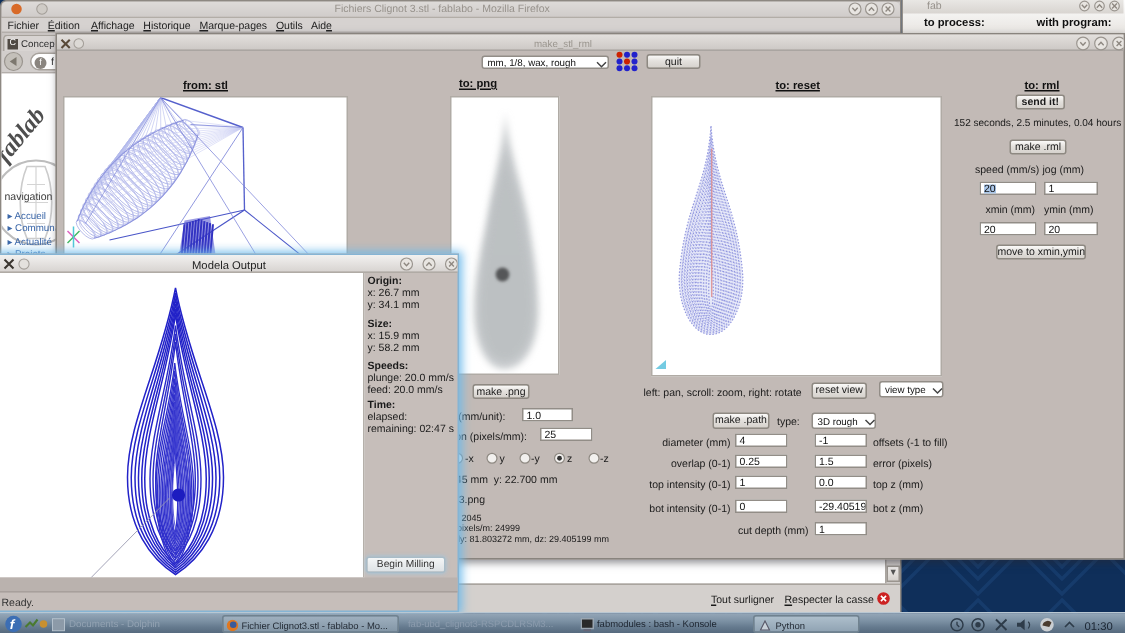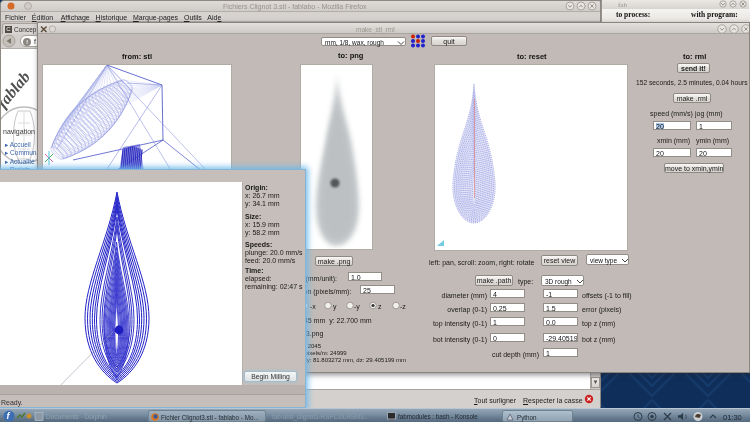--- a/index.html
+++ b/index.html
@@ -5,21 +5,21 @@
   font-family:"Liberation Sans", sans-serif; background:#123a6e; }
 .abs { position:absolute; }
 .t7 { font-size:7px; color:#1a1a1a; line-height:1; white-space:nowrap; }
 .inp { position:absolute; background:#fff; border:1px solid #928d87; font-size:7px; color:#111;
   line-height:1; padding:1px 0 0 2px; white-space:nowrap; overflow:hidden; }
 .btn { position:absolute; background:linear-gradient(#fbfaf9,#e4e1dd 45%,#d6d2cd); border:1px solid #8e8982;
   border-radius:2px; font-size:7px; color:#1a1a1a; text-align:center; white-space:nowrap; }
 .cmb { position:absolute; background:#fff; border:1px solid #928d87; border-radius:2px; font-size:6.5px;
   color:#111; white-space:nowrap; }
 .lbl { position:absolute; font-size:7px; color:#1a1a1a; white-space:nowrap; line-height:1; }
-.hdr { position:absolute; font-size:7.5px; font-weight:bold; color:#111; white-space:nowrap; }
+.hdr { position:absolute; font-size:7.5px; font-weight:bold; color:#111; white-space:nowrap;text-decoration:underline; }
 </style></head><body>
 
 <svg width="750" height="422" viewBox="0 0 750 422" style="position:absolute;left:0;top:0">
 <defs>
       <pattern id="dp" width="56" height="56" patternUnits="userSpaceOnUse" patternTransform="translate(8 6)">
 <rect width="56" height="56" fill="#10305d"></rect>
 <g fill="none" stroke="#1a4173" stroke-width="2.2">
 <path d="M28,2 L54,28 L28,54 L2,28 Z"></path>
           <path d="M28,12 L44,28 L28,44 L12,28 Z"></path>
           <path d="M28,20 L36,28 L28,36 L20,28 Z"></path>
@@ -95,21 +95,21 @@
   <div class="abs" style="left:0;top:388px;width:599px;height:19px;background:#d4d0cd;border-top:1px solid #a9a49e;">
     <div class="abs t7" style="left:473px;top:7px;"><u>T</u>out surligner</div>
     <div class="abs t7" style="left:522px;top:7px;"><u>R</u>especter la casse</div>
     <svg class="abs" style="left:583px;top:4px" width="10" height="10">
         <circle cx="5" cy="5" r="4.2" fill="#cc2222"></circle>
         <path d="M3.3,3.3 L6.7,6.7 M3.3,6.7 L6.7,3.3" stroke="#fff" stroke-width="1.1"></path>
       </svg>
   </div>
 </div>
 
-<div class="abs" style="left:601px;top:0;width:149px;height:22px;background:linear-gradient(#fdfdfd,#e8e5e1);border-left:1px solid #96918b;font-family:Liberation Serif, serif;">
+<div class="abs" style="left:601px;top:0;width:149px;height:22px;background:linear-gradient(#fdfdfd,#e8e5e1);border-left:1px solid #96918b;">
   <div class="abs" style="left:0;top:0;width:147px;height:9px;background:linear-gradient(#e9e7e4,#d8d4d0);">
     <div class="abs" style="left:16px;top:1px;font-size:7px;color:#97928c;">fab</div>
     <svg class="abs" style="left:0;top:0" width="147" height="9">
         <circle cx="121" cy="4" r="3.2" fill="#e8e5e1" stroke="#9a958f" stroke-width="0.8"></circle>
         <path d="M119.2,3.2 L121.0,5.2 L122.8,3.2" stroke="#8d8780" stroke-width="0.9" fill="none"></path>
         <circle cx="131" cy="4" r="3.2" fill="#e8e5e1" stroke="#9a958f" stroke-width="0.8"></circle>
         <path d="M129.2,5.2 L131.0,3.2 L132.8,5.2" stroke="#8d8780" stroke-width="0.9" fill="none"></path>
         <circle cx="141" cy="4" r="3.2" fill="#e8e5e1" stroke="#9a958f" stroke-width="0.8"></circle>
         <path d="M139.4,2.4 L142.6,5.6 M139.4,5.6 L142.6,2.4" stroke="#8d8780" stroke-width="0.9" fill="none"></path>
       </svg>
@@ -147,21 +147,21 @@
     <circle cx="3" cy="8" r="2" fill="#2222cc"></circle>
       <circle cx="8" cy="8" r="2" fill="#cc2200"></circle>
       <circle cx="13" cy="8" r="2" fill="#2222cc"></circle>
     <circle cx="3" cy="12.5" r="2" fill="#2222cc"></circle>
       <circle cx="8" cy="12.5" r="2" fill="#2222cc"></circle>
       <circle cx="13" cy="12.5" r="2" fill="#2222cc"></circle>
   </svg>
   <div class="btn" style="left:393px;top:13px;width:36px;height:10px;line-height:9px;">quit</div>
 
   <div class="hdr" style="left:84px;top:29px;">from: stl</div>
-  <div class="hdr" style="left:300px;top:28px;">to: png</div>
+  <div class="hdr" style="left:268px;top:28px;">to: png</div>
   <div class="hdr" style="left:479px;top:29px;">to: reset</div>
   <div class="hdr" style="left:645px;top:29px;">to: rml</div>
 
   <div class="abs" style="left:4px;top:41px;width:190px;height:187px;background:#fff;border:1px solid #b0aba5;">
       <svg width="190" height="187" viewBox="0 0 190 187" style="position:absolute;left:0;top:0">
         <ellipse cx="14.0" cy="88.0" rx="3.1" ry="8.3" transform="rotate(-44 14.0 88.0)" fill="none" stroke="#abb1e7" stroke-width="0.55"></ellipse>
         <ellipse cx="15.0" cy="89.0" rx="2.5" ry="7.6" transform="rotate(-44 14.0 88.0)" fill="none" stroke="#c0c4ee" stroke-width="0.5"></ellipse>
         <ellipse cx="16.7" cy="85.4" rx="3.8" ry="10.1" transform="rotate(-44 16.7 85.4)" fill="none" stroke="#abb1e7" stroke-width="0.55"></ellipse>
         <ellipse cx="17.7" cy="86.4" rx="3.0" ry="9.3" transform="rotate(-44 16.7 85.4)" fill="none" stroke="#c0c4ee" stroke-width="0.5"></ellipse>
         <ellipse cx="19.4" cy="82.8" rx="4.5" ry="11.7" transform="rotate(-44 19.4 82.8)" fill="none" stroke="#abb1e7" stroke-width="0.55"></ellipse>
@@ -402,20 +402,33 @@
   <div class="lbl" style="left:394px;top:313px;width:55px;text-align:right;">bot intensity (0-1)</div>
   <div class="inp" style="left:452px;top:310px;width:35px;height:9px;">0</div>
   <div class="inp" style="left:505px;top:310px;width:35px;height:9px;">-29.40519</div>
   <div class="lbl" style="left:544px;top:313px;">bot z (mm)</div>
 
   <div class="lbl" style="left:448px;top:328px;width:53px;text-align:right;">cut depth (mm)</div>
   <div class="inp" style="left:505px;top:325px;width:35px;height:9px;">1</div>
 </div>
 
 <div class="abs" style="left:-2px;top:169px;width:308px;height:239px;background:#c6beba;border:1px solid #85b4d4;box-shadow:0 0 6px 2px rgba(110,185,235,0.95);">
+  <div class="abs" style="left:0;top:0;width:306px;height:12px;background:linear-gradient(#f2f1f0,#d8d4d1);border-bottom:1px solid #b0aba5;">
+    <svg class="abs" style="left:0;top:0" width="306" height="12">
+      <path d="M4,3 L10,9 M4,9 L10,3" stroke="#3a352f" stroke-width="1.4"></path>
+      <circle cx="17" cy="6" r="3.4" fill="#e4e1dd" stroke="#a39e98" stroke-width="0.7"></circle>
+      <circle cx="272" cy="6" r="4" fill="#e8e5e1" stroke="#9a958f" stroke-width="0.8"></circle>
+        <path d="M270.2,5.2 L272.0,7.2 L273.8,5.2" stroke="#8d8780" stroke-width="0.9" fill="none"></path>
+        <circle cx="287" cy="6" r="4" fill="#e8e5e1" stroke="#9a958f" stroke-width="0.8"></circle>
+        <path d="M285.2,7.2 L287.0,5.2 L288.8,7.2" stroke="#8d8780" stroke-width="0.9" fill="none"></path>
+        <circle cx="302" cy="6" r="4" fill="#e8e5e1" stroke="#9a958f" stroke-width="0.8"></circle>
+        <path d="M300.4,4.4 L303.6,7.6 M300.4,7.6 L303.6,4.4" stroke="#8d8780" stroke-width="0.9" fill="none"></path>
+    </svg>
+    <div class="abs" style="left:129px;top:2px;font-size:7.5px;color:#222;">Modela Output</div>
+  </div>
   <div class="abs" style="left:0;top:12px;width:244px;height:203px;background:#fff;border-right:1px solid #b5b0aa;">
       <svg width="242" height="203" viewBox="0 0 242 203" style="position:absolute;left:0;top:0">
         <path d="M118.0,10.0 C127.6,60.4 150.0,100.3 150.0,136.1 C150.0,169.8 134.6,190.6 118.0,201.0 C101.4,190.6 86.0,169.8 86.0,136.1 C86.0,100.3 108.4,60.4 118.0,10.0 Z" fill="none" stroke="#2222c8" stroke-width="1.0"></path>
         <path d="M118.0,13.5 C126.8,62.6 147.5,101.5 147.5,136.3 C147.5,169.1 133.3,189.4 118.0,199.5 C102.7,189.4 88.5,169.1 88.5,136.3 C88.5,101.5 109.2,62.6 118.0,13.5 Z" fill="none" stroke="#2222c8" stroke-width="1.0"></path>
         <path d="M118.0,17.0 C126.1,64.8 145.0,102.6 145.0,136.5 C145.0,168.5 132.0,188.2 118.0,198.0 C104.0,188.2 91.0,168.5 91.0,136.5 C91.0,102.6 109.9,64.8 118.0,17.0 Z" fill="none" stroke="#2222c8" stroke-width="1.0"></path>
         <path d="M118.0,20.5 C125.4,67.0 142.7,103.7 142.7,136.7 C142.7,167.8 130.8,186.9 118.0,196.5 C105.2,186.9 93.3,167.8 93.3,136.7 C93.3,103.7 110.6,67.0 118.0,20.5 Z" fill="none" stroke="#2222c8" stroke-width="1.0"></path>
         <path d="M118.0,24.0 C124.8,69.1 140.5,104.9 140.5,136.9 C140.5,167.1 129.7,185.7 118.0,195.0 C106.3,185.7 95.5,167.1 95.5,136.9 C95.5,104.9 111.2,69.1 118.0,24.0 Z" fill="none" stroke="#2222c8" stroke-width="1.0"></path>
         <path d="M118.0,27.5 C124.2,71.3 138.5,106.0 138.5,137.1 C138.5,166.4 128.7,184.5 118.0,193.5 C107.3,184.5 97.5,166.4 97.5,137.1 C97.5,106.0 111.8,71.3 118.0,27.5 Z" fill="none" stroke="#2222c8" stroke-width="1.0"></path>
         <path d="M118.0,35.0 C123.1,75.9 135.0,108.3 135.0,137.3 C135.0,164.7 126.8,181.6 118.0,190.0 C109.2,181.6 101.0,164.7 101.0,137.3 C101.0,108.3 112.9,75.9 118.0,35.0 Z" fill="none" stroke="#2a2ac8" stroke-width="0.95"></path>
         <path d="M118.0,40.5 C122.5,79.3 133.0,110.0 133.0,137.5 C133.0,163.5 125.8,179.5 118.0,187.5 C110.2,179.5 103.0,163.5 103.0,137.5 C103.0,110.0 113.5,79.3 118.0,40.5 Z" fill="none" stroke="#2a2ac8" stroke-width="0.95"></path>

